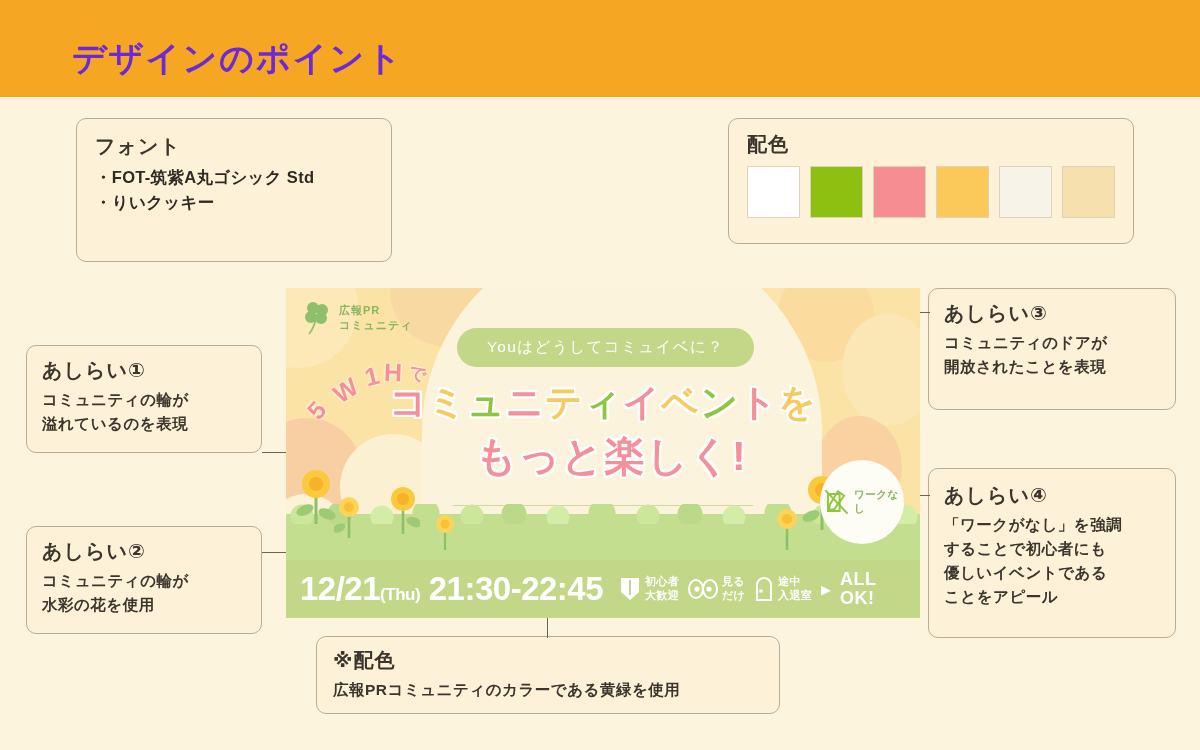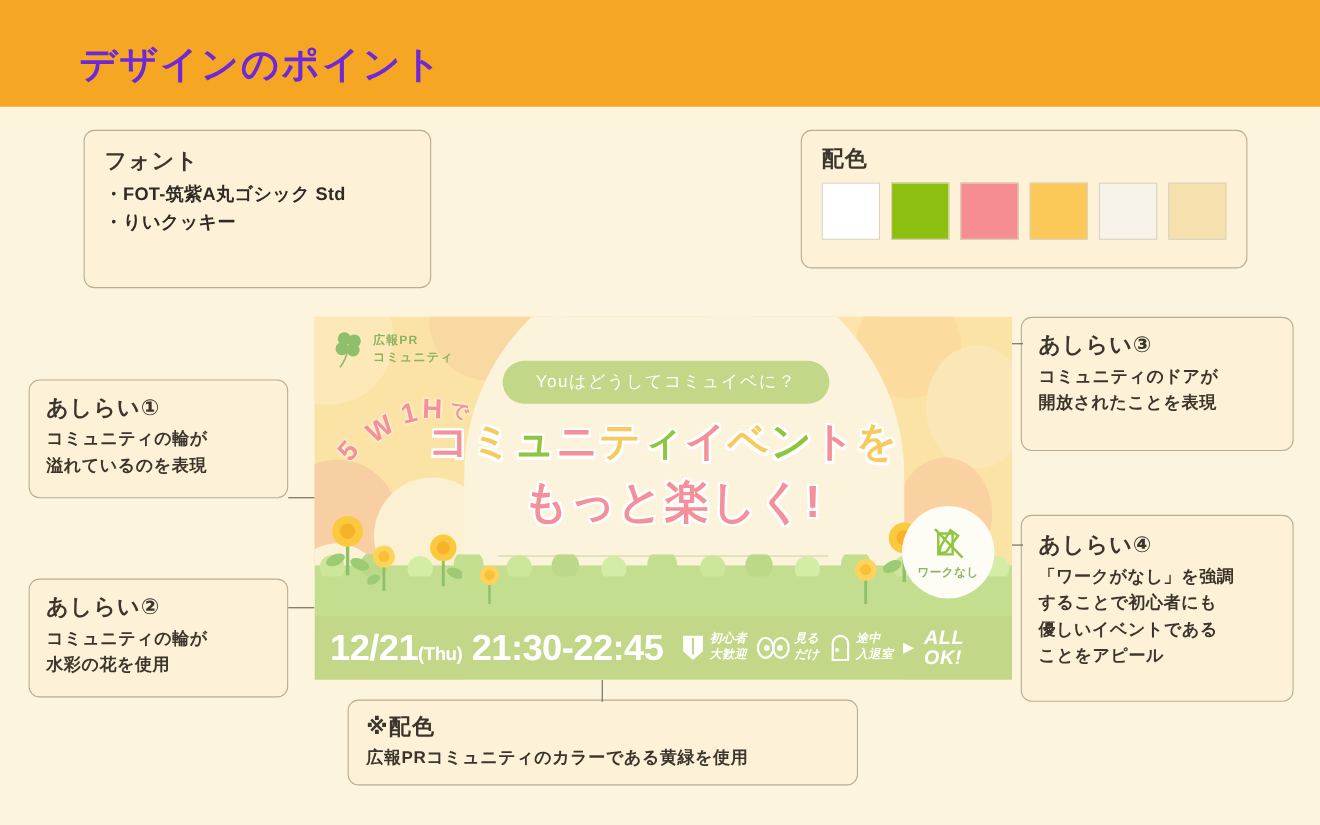--- a/index.html
+++ b/index.html
@@ -148,36 +148,36 @@
     position:absolute; left:167px; top:217px; width:300px; text-align:center;
     color:#9aad4e; font-size:13px; font-weight:bold; letter-spacing:.6px;
     padding:9px 0;
     border-top:1px solid #cdd89a; border-bottom:1px solid #cdd89a;
   }
 
   
   .work-badge {
     position:absolute; right:16px; top:172px; width:84px; height:84px;
     border-radius:50%; background:#fdfcf5;
-    display:flex; flex-direction:column; align-items:center; justify-content:center;
+    display:flex; flex-direction:row; align-items:center; justify-content:center;
     gap:2px;
   }
   .work-badge-label { font-size:10.5px; font-weight:bold; color:#8ab45e; letter-spacing:.5px; }
 
   
   .datebar {
     position:absolute; left:0; bottom:0; width:634px; height:58px;
     background:#c2d888; display:flex; align-items:center;
   }
   .date-text {
     color:#ffffff; font-weight:bold; font-size:33px; letter-spacing:-.5px;
     margin-left:14px; white-space:nowrap;
   }
   .date-text .dow { font-size:17px; }
-  .features { display:flex; align-items:center; gap:9px; margin-left:16px; color:#ffffff;font-style:italic; }
+  .features { display:flex; align-items:center; gap:9px; margin-left:16px; color:#ffffff; }
   .feat { display:flex; align-items:center; gap:4px; }
   .feat-label { font-size:11px; font-weight:bold; line-height:1.25; letter-spacing:.3px; }
   .allok { font-size:18px; font-weight:bold; line-height:1.05; letter-spacing:.5px; }
   .arrowglyph { font-size:13px; }
 </style>
 </head>
 <body>
 
 <div class="header">
   <div class="header-title">デザインのポイント</div>

